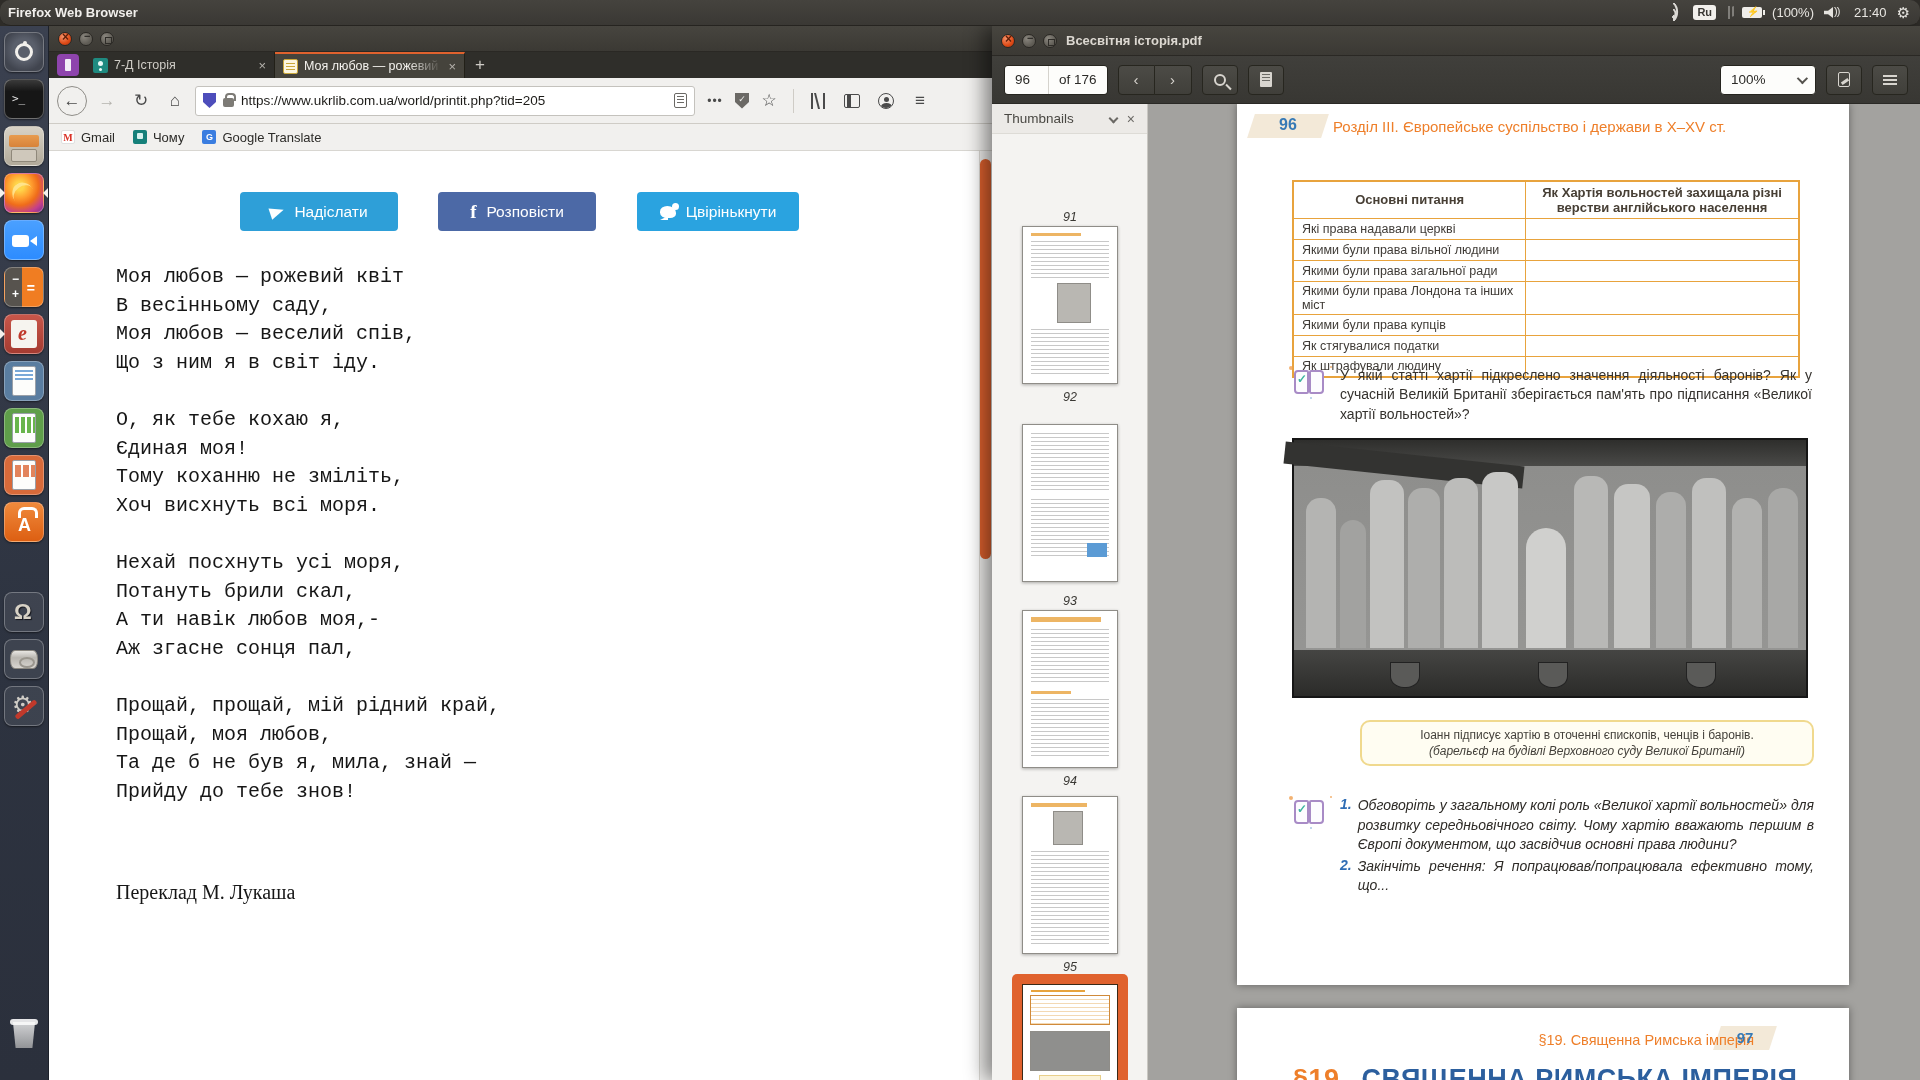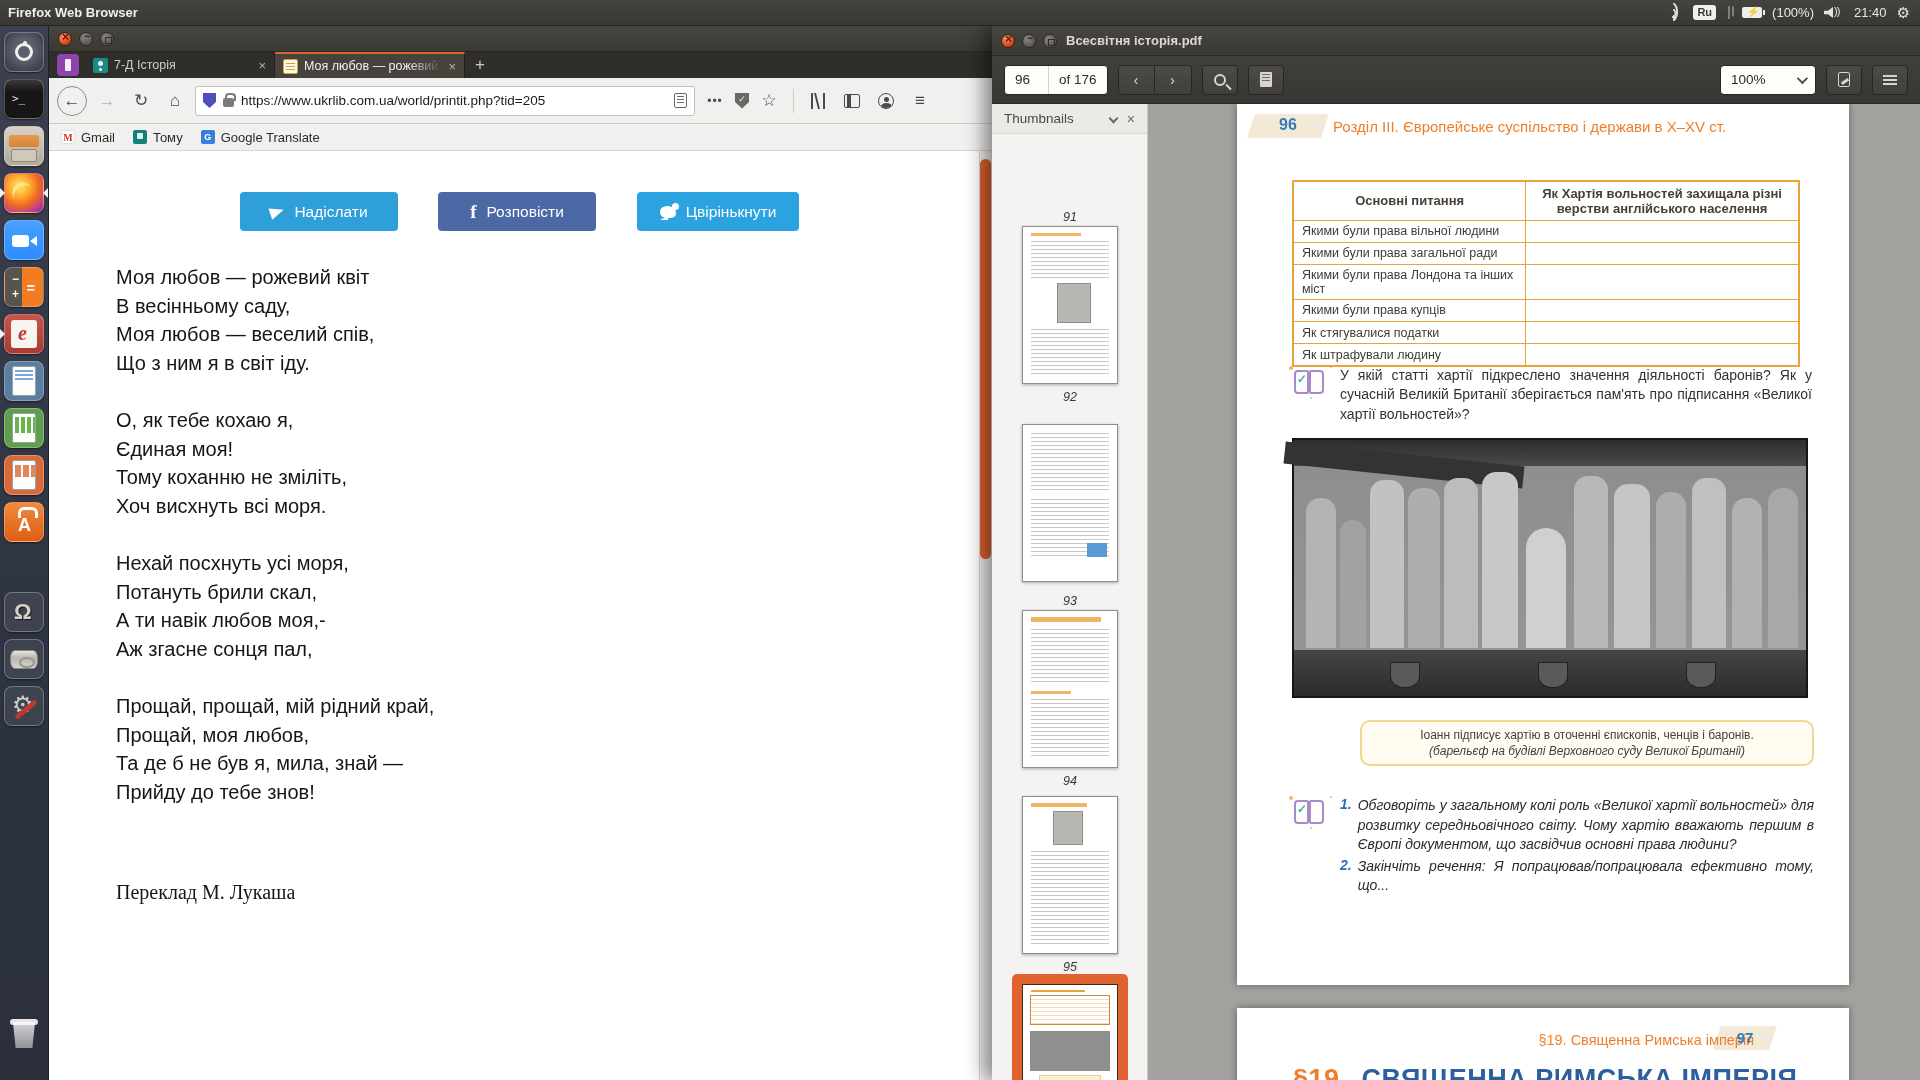--- a/index.html
+++ b/index.html
@@ -3,21 +3,21 @@
 <meta charset="utf-8">
 <style>
   * { margin:0; padding:0; box-sizing:border-box; }
   html,body { width:1920px; height:1080px; overflow:hidden; background:#2e2c28;
               font-family:"Liberation Sans", sans-serif; }
   #root { position:relative; width:1920px; height:1080px; }
 
   
   #top-panel { position:absolute; left:0; top:0; width:1920px; height:26px;
     background:linear-gradient(#45433e,#3a3834); color:#e8e6e2; z-index:50;
-    display:flex; align-items:center; border-bottom:1px solid #262420; }
+    display:flex; align-items:center; border-bottom:1px solid #262420;border-radius:10px; }
   #panel-title { font-weight:bold; font-size:13px; padding-left:8px; color:#f1efec; }
   #panel-right { margin-left:auto; display:flex; align-items:center; gap:10px; padding-right:10px; }
   .wifi { position:relative; width:18px; height:13px; }
   .wifi i { position:absolute; left:50%; bottom:0; transform:translateX(-50%) rotate(45deg);
     border:solid #dcdad6; border-width:2px 2px 0 0; border-radius:0 100% 0 0; }
   .wifi i:nth-child(1){ width:14px;height:14px; }
   .wifi i:nth-child(2){ width:9px;height:9px; }
   .wifi i:nth-child(3){ width:4px;height:4px; border-width:3px 3px 0 0; }
   .kbd-box { background:#f2f0ec; color:#3a3834; font-size:11px; font-weight:bold;
     border-radius:3px; padding:1px 4px; line-height:13px; }
@@ -171,21 +171,21 @@
   #ff-content { position:relative; flex:1; background:#fff; overflow:hidden; }
   .share-btn { position:absolute; top:41px; height:39px; border-radius:4px; color:#fff; font-size:15.5px;
     display:flex; align-items:center; justify-content:center; gap:10px; }
   .tg-plane { width:0; height:0; border-top:6px solid transparent; border-bottom:6px solid transparent;
     border-left:14px solid #fff; transform:rotate(-18deg); }
   .fb-f { font-family:"Liberation Serif",serif; font-weight:bold; font-size:19px; }
   .tw-bird { position:relative; width:16px; height:12px; background:#fff; border-radius:50% 60% 40% 50%; }
   .tw-bird::before { content:""; position:absolute; right:-3px; top:-3px; width:7px; height:7px; background:#fff; border-radius:50%; }
   .tw-bird::after { content:""; position:absolute; left:0px; bottom:-2px; width:0; height:0;
     border-top:4px solid transparent; border-right:8px solid #fff; }
-  #poem { position:absolute; left:67px; top:112px; font-family:Liberation Sans, sans-serif;
+  #poem { position:absolute; left:67px; top:112px; font-family:Liberation Mono, monospace;
     font-size:20px; color:#161616; line-height:28.5px; }
   .stanza { margin-bottom:29px; }
   #poem-translator { position:absolute; left:67px; top:730px; font-family:"Liberation Serif","DejaVu Serif",serif;
     font-size:20px; color:#161616; }
   #ff-scroll-track { position:absolute; right:0; top:0; width:13px; height:100%; background:#f3f2f0; border-left:1px solid #dddbd6; }
   #ff-scroll-thumb { position:absolute; right:1px; top:8px; width:11px; height:400px; background:#e0622e; border-radius:6px; }
 
   
   #pdf-window { position:absolute; left:992px; top:26px; width:928px; height:1054px; z-index:30;
     background:#3b3a36; box-shadow:-8px 0 18px rgba(0,0,0,.45); display:flex; flex-direction:column; }
@@ -330,21 +330,21 @@
         </div>
       <div class="nav-icon">≡</div>
     </div>
     <div id="ff-bookmarks">
       <div class="bm-item">
         <span class="bm-ico bm-gmail">M</span>
         <span>Gmail</span>
       </div>
       <div class="bm-item">
         <span class="bm-ico bm-school"></span>
-        <span>Тому</span>
+        <span>Чому</span>
       </div>
       <div class="bm-item">
         <span class="bm-ico bm-translate">G</span>
         <span>Google Translate</span>
       </div>
     </div>
     <div id="ff-content">
       <div class="share-btn" style="left:191px; width:158px; background:#2e9fd8;">
         <span class="tg-plane"></span>
         <span>Надіслати</span>
@@ -477,20 +477,24 @@
           <div class="badge" style="left:14px; top:10px; width:74px; height:24px;"></div>
           <div id="p96-num">96</div>
           <div id="p96-chapter">Розділ III. Європейське суспільство і держави в X–XV ст.</div>
 
           <table id="p96-table">
             <tbody>
                 <tr>
               <th style="width:46%;">Основні питання</th>
               <th>Як Хартія вольностей захищала різні верстви англійського населення</th>
             </tr>
+            <tr>
+                  <td>Які права надавали церкві</td>
+                  <td></td>
+                </tr>
             <tr>
                   <td>Якими були права вільної людини</td>
                   <td></td>
                 </tr>
             <tr>
                   <td>Якими були права загальної ради</td>
                   <td></td>
                 </tr>
             <tr>
                   <td>Якими були права Лондона та інших міст</td>

